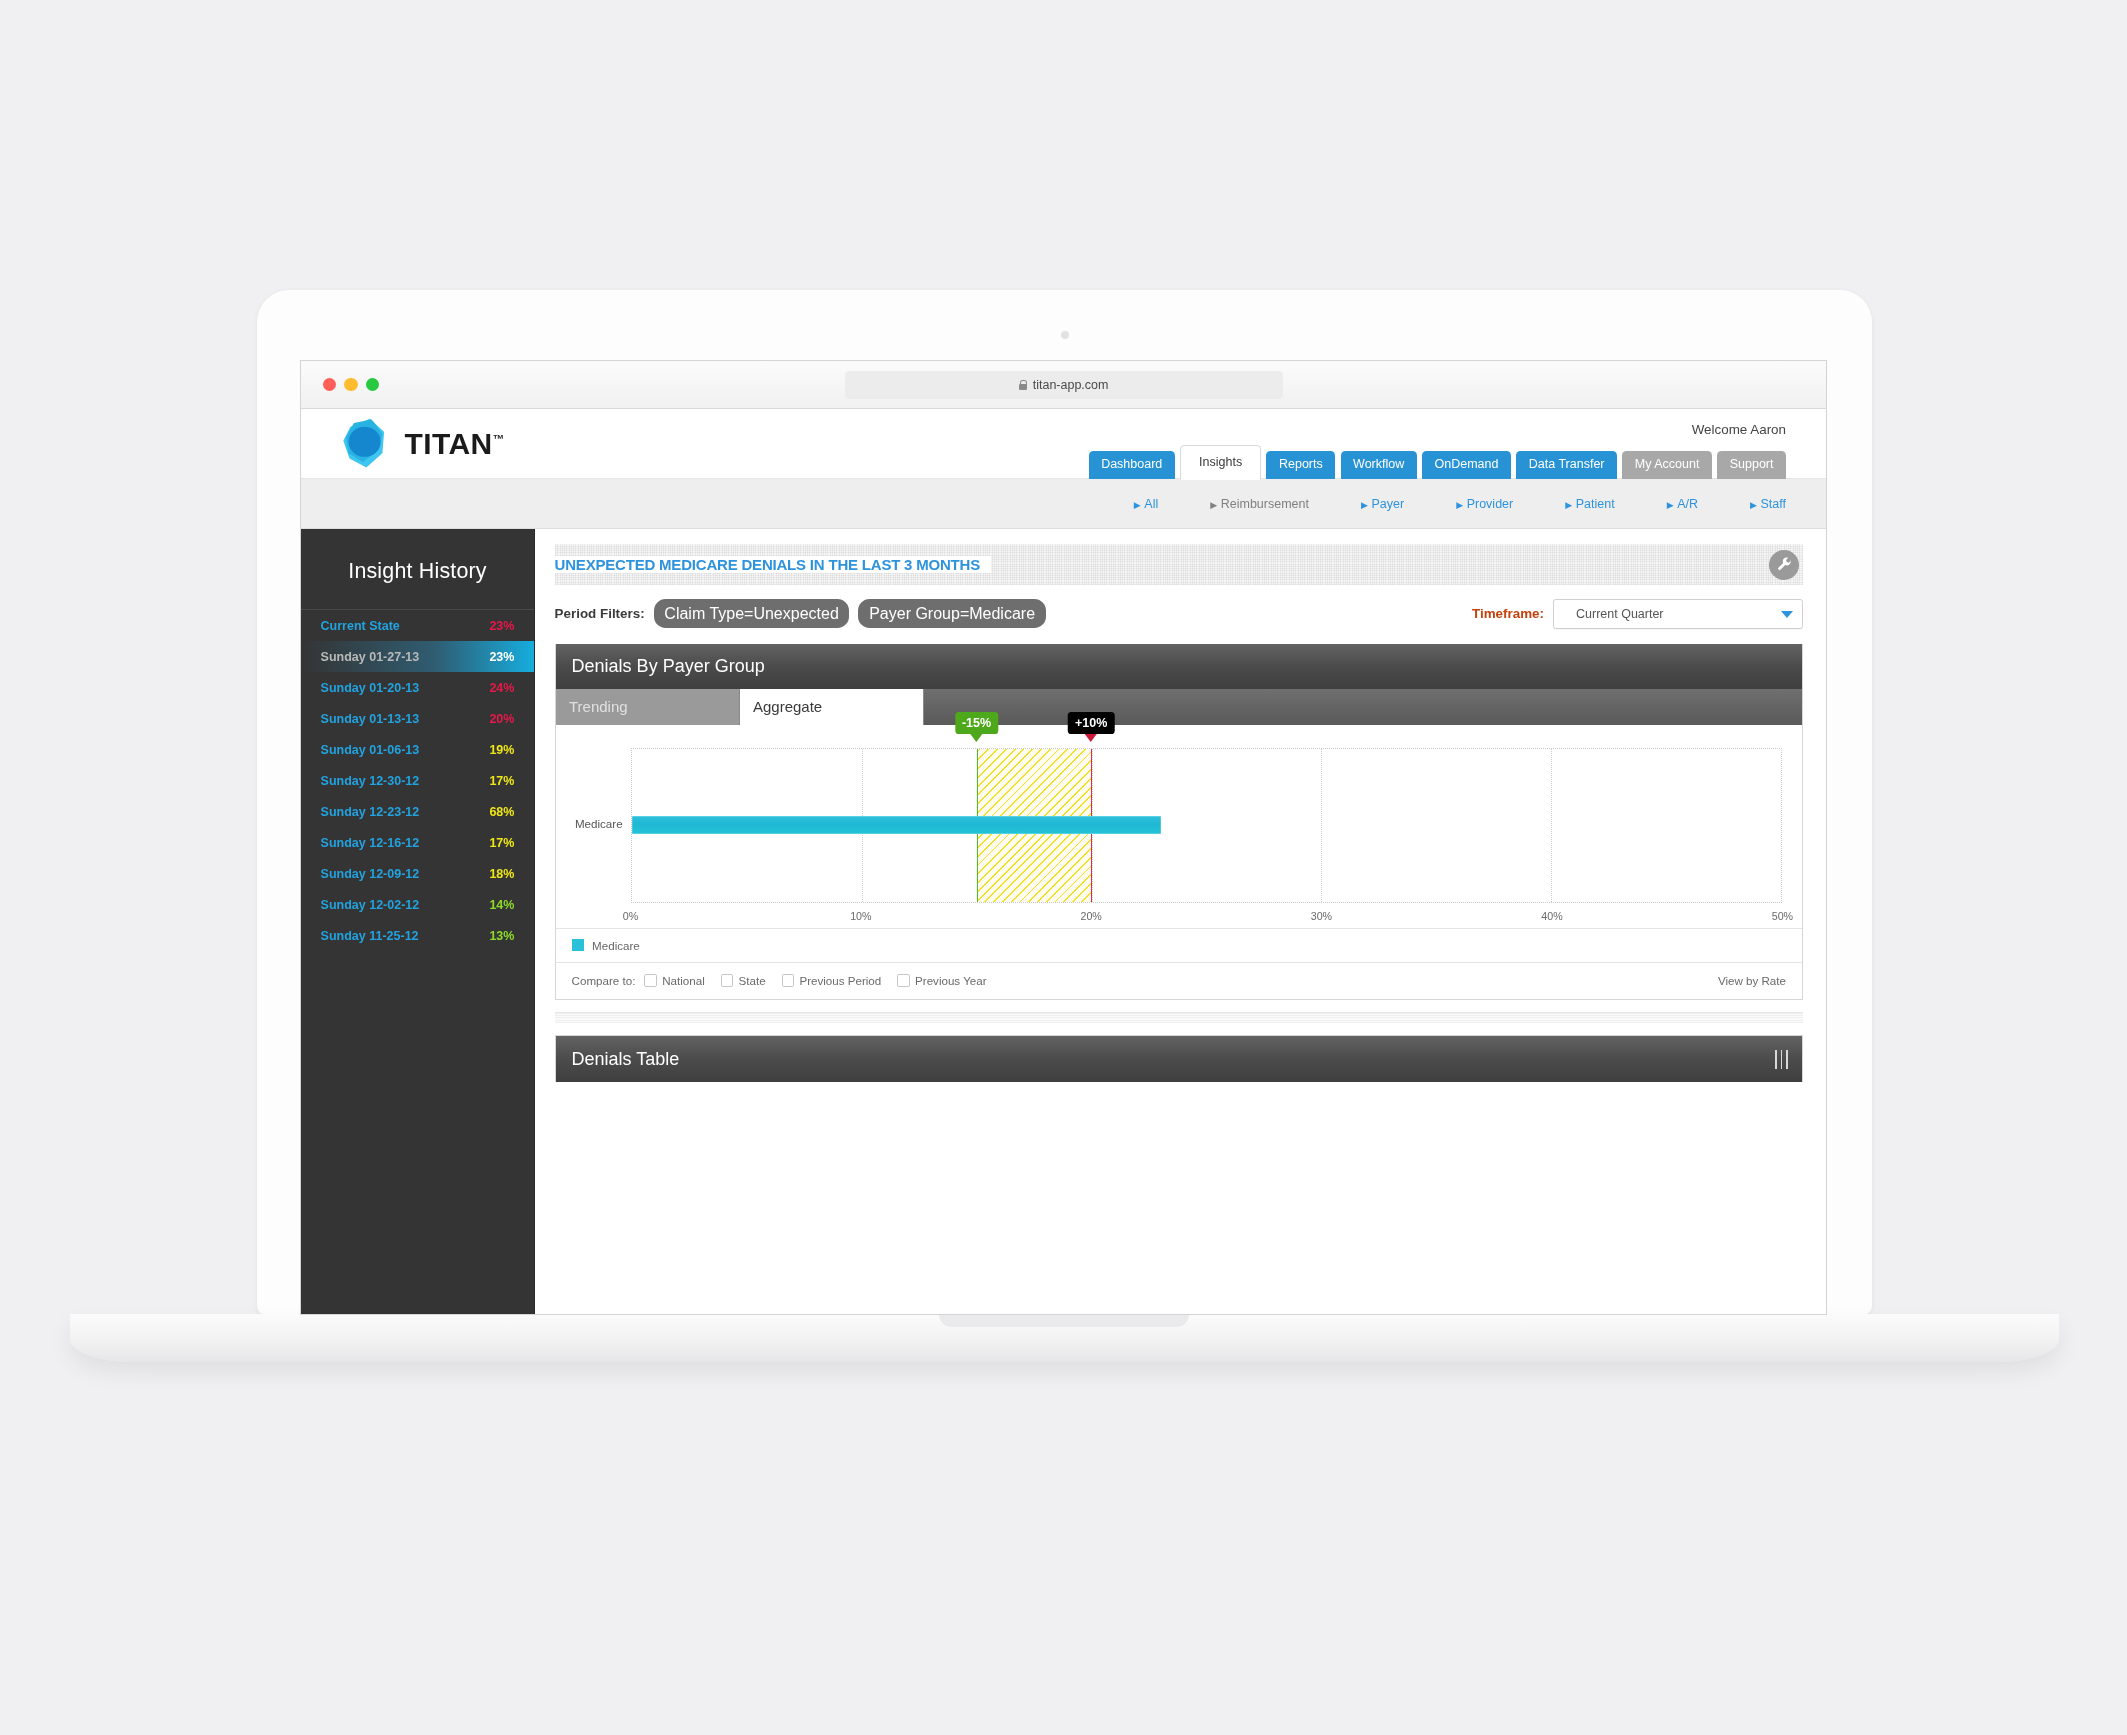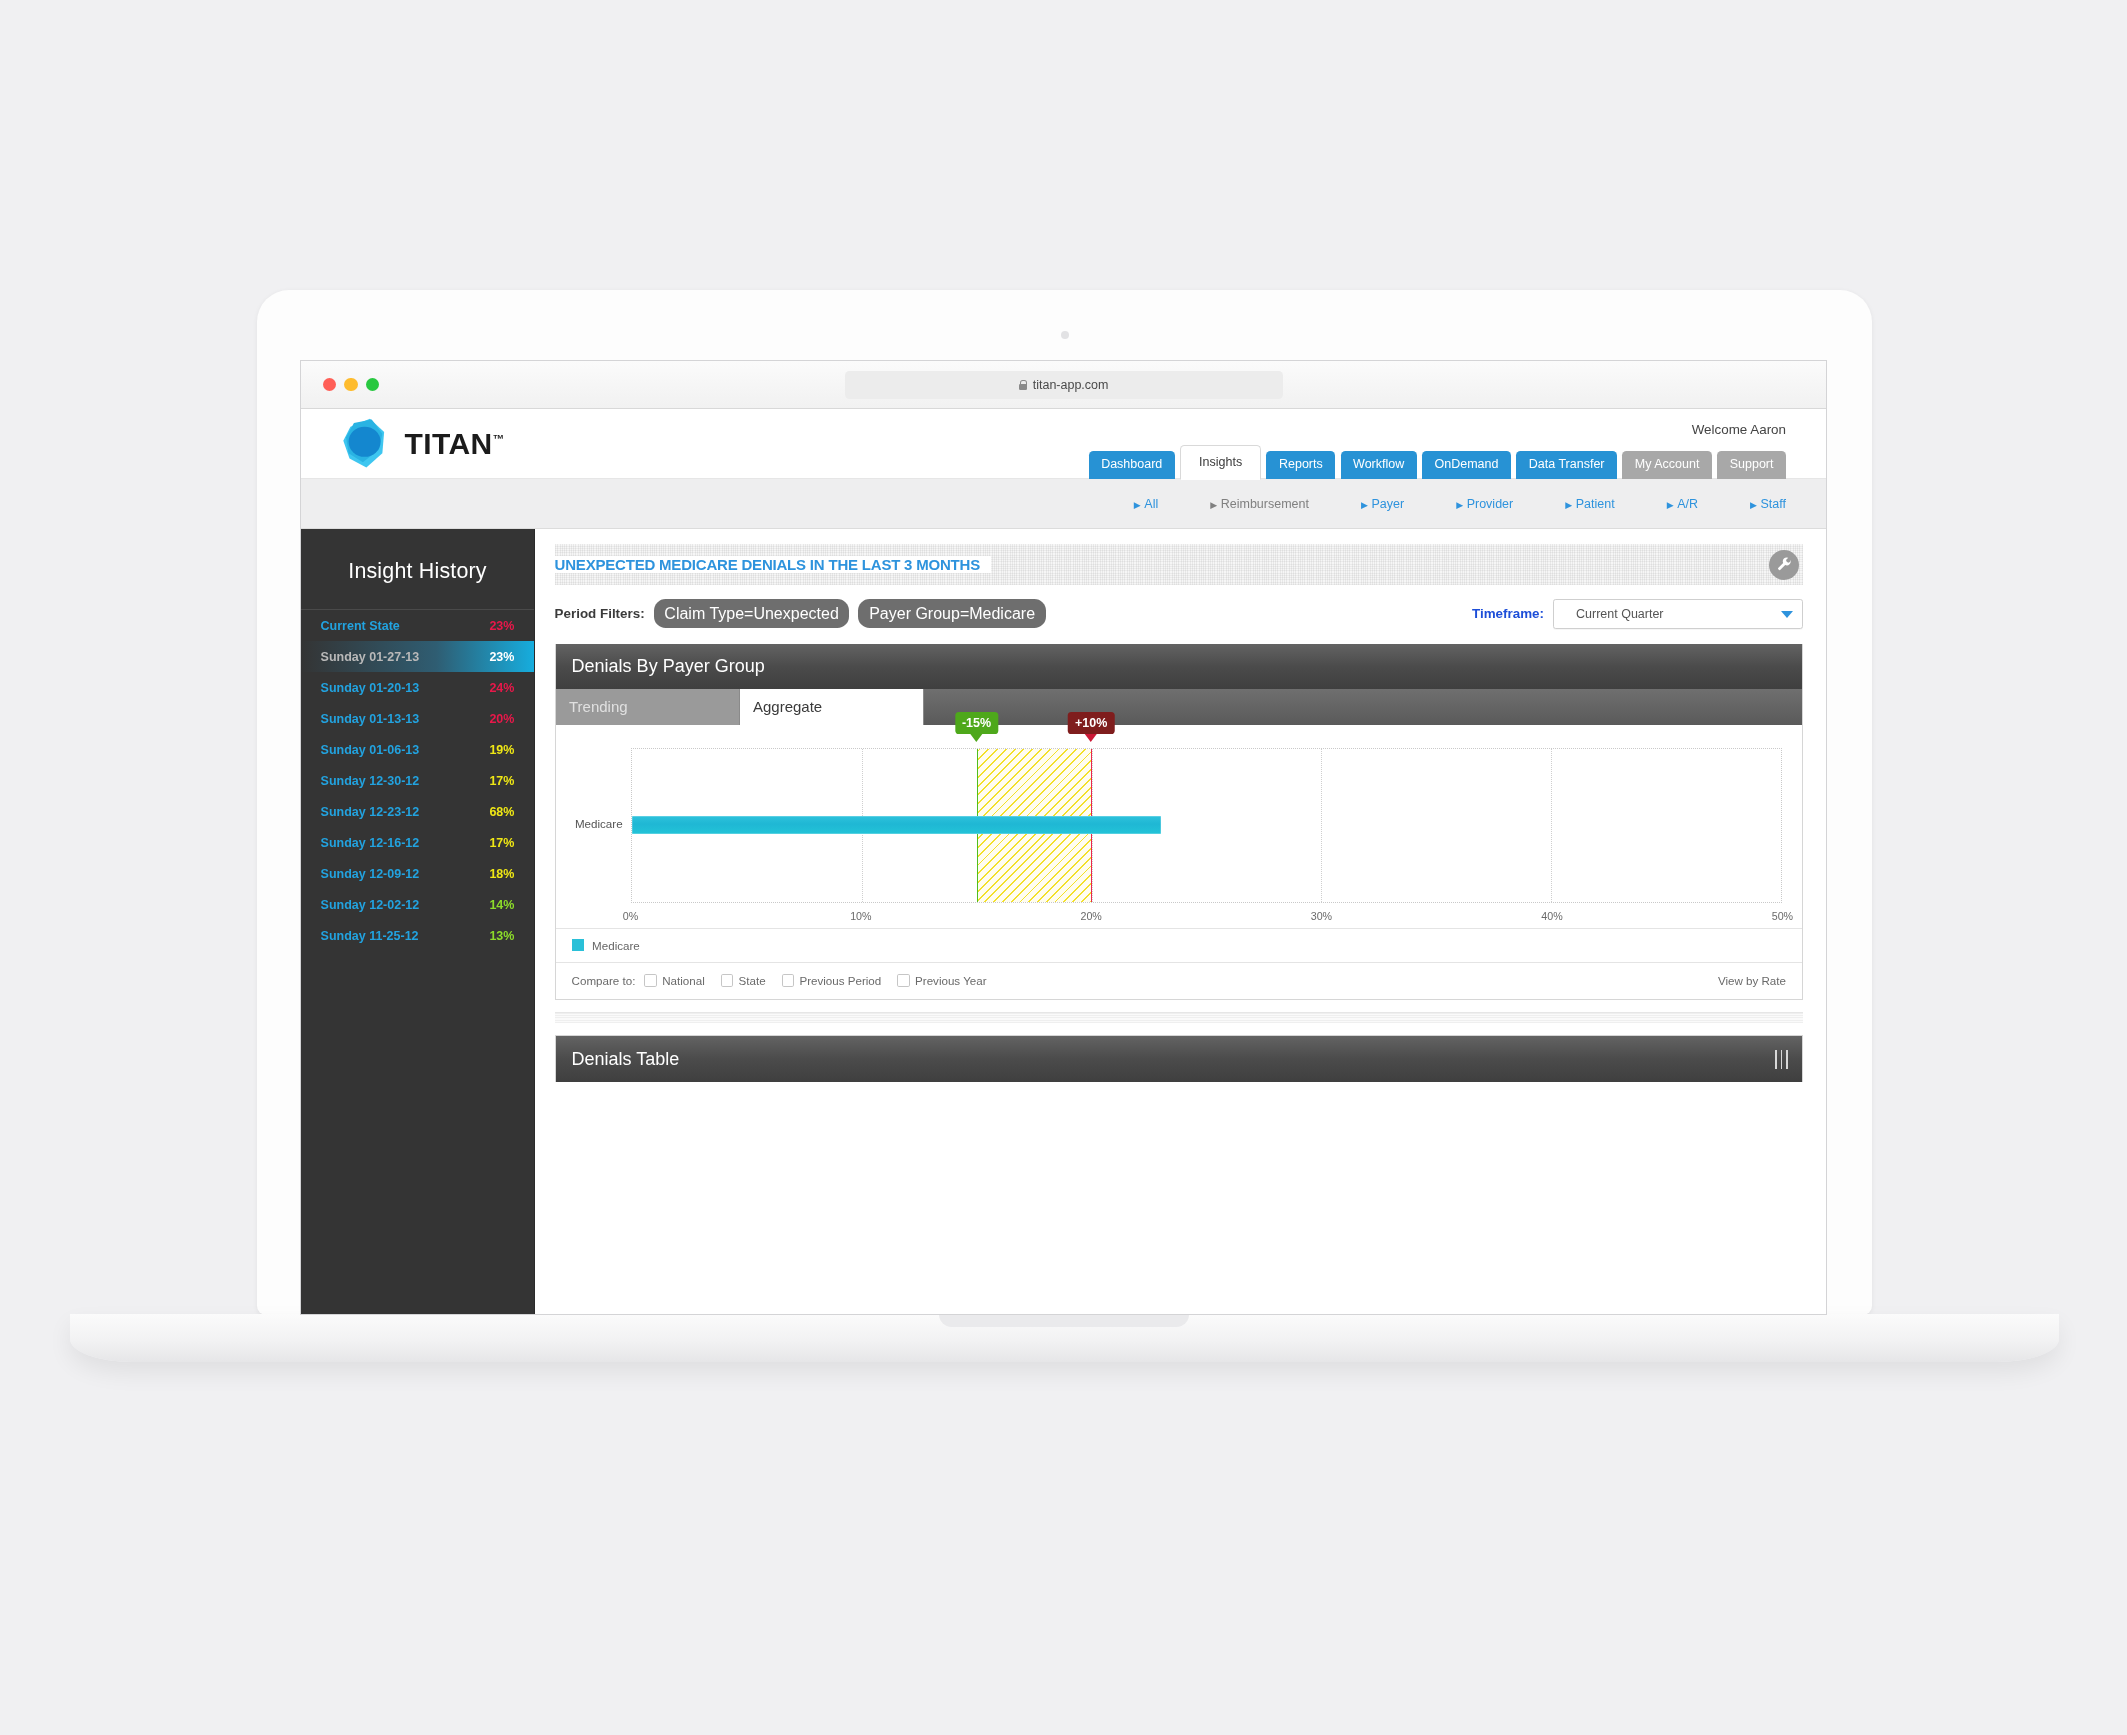--- a/index.html
+++ b/index.html
@@ -175,21 +175,21 @@
     margin: 9px 23px 0 19.6px; height: 39px;
     display: flex; align-items: center;
   }
   #report-filters-label { font-size: 13.4px; font-weight: bold; color: #3b3b3b; margin-right: 9px; }
   .filter-pill {
     background: #6e6e6e; color: #fff; font-size: 16px;
     padding: 5.3px 10.7px; border-radius: 11.6px; margin-right: 9px;
     white-space: nowrap; cursor: pointer;
   }
   #timeframe-block { margin-left: auto; display: flex; align-items: center; gap: 9px; }
-  #timeframe-label { font-size: 13.4px; font-weight: bold; color: #1d4ed8; }
+  #timeframe-label { font-size: 13.4px; font-weight: bold; color: #c2410c; }
   #timeframe-select {
     width: 250px; height: 30px; background: #fff;
     border: 0.9px solid #cfcfcf; border-radius: 2.7px;
     display: flex; align-items: center; padding: 0 22px;
     font-size: 12.5px; color: #555; position: relative; cursor: pointer;
     box-shadow: 0 0.9px 0.9px rgba(0,0,0,.04);
   }
   #timeframe-caret {
     position: absolute; right: 9px; top: 50%; margin-top: -2.7px;
     width: 0; height: 0; border-left: 6.2px solid transparent;
@@ -256,21 +256,21 @@
     color: #fff; font-size: 12.5px; font-weight: bold;
     padding: 3.6px 7.1px 4.5px; border-radius: 3.6px; white-space: nowrap;
   }
   .value-badge::after {
     content: ""; position: absolute; left: 50%; margin-left: -6.2px; top: 100%;
     width: 0; height: 0;
     border-left: 6.2px solid transparent; border-right: 6.2px solid transparent;
   }
   .value-badge.good { background: #4ea81b; }
   .value-badge.good::after { border-top: 8px solid #4ea81b; }
-  .value-badge.bad { background: #7f1d1d; }
+  .value-badge.bad { background: #000000; }
   .value-badge.bad::after { border-top: 8px solid #cc1836; }
 
   #legend-row {
     height: 34px; border-top: 0.9px solid #e4e4e4;
     display: flex; align-items: center; padding-left: 16px; gap: 8px;
   }
   .legend-swatch { width: 12.5px; height: 12.5px; background: #2ac0d8; }
   #legend-label { font-size: 11.6px; color: #666; }
 
   #compare-row {

